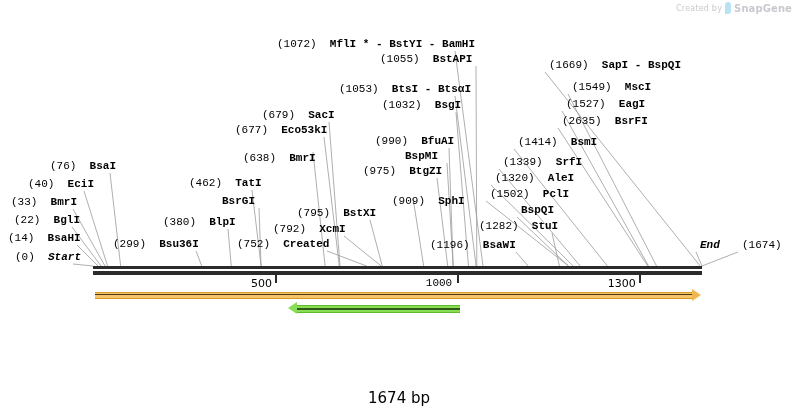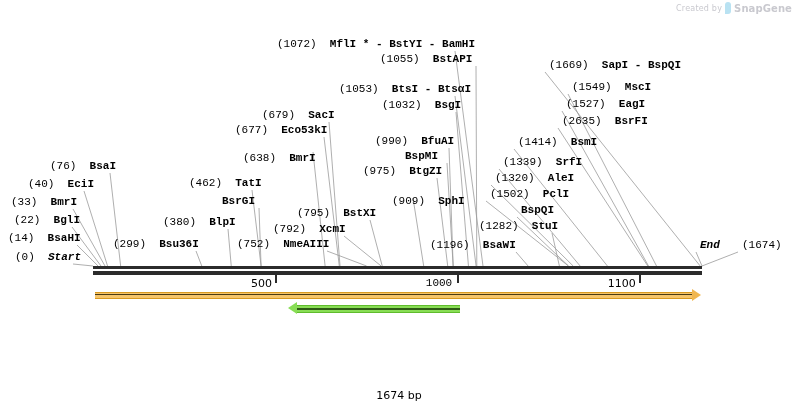--- a/index.html
+++ b/index.html
@@ -51,21 +51,21 @@
   .feat-green-head{position:absolute;width:0;height:0;border-top:6px solid transparent;border-bottom:6px solid transparent;border-right:9px solid #88dd55;}
 
   
   .title{
     position:absolute;width:100%;text-align:center;
     font-size:15px;font-weight:bold;color:#000;
     font-family:"DejaVu Sans", sans-serif;
   }
   .subtitle{
     position:absolute;width:100%;text-align:center;
-    font-size:11px;color:#000;
+    font-size:15px;color:#000;
     font-family:"DejaVu Sans", sans-serif;
   }
   svg.leaders{position:absolute;left:0;top:0;width:798px;height:408px;pointer-events:none;}
 </style>
 </head>
 <body>
 
 <div id="map">
 
   <div class="watermark">
@@ -123,21 +123,21 @@
       <div class="lbl" style="left: 11px; top: 197px;"><span class="pos">(33)</span>&nbsp;&nbsp;<span class="nm">BmrI</span></div>
       <div class="lbl" style="left: 28px; top: 179px;"><span class="pos">(40)</span>&nbsp;&nbsp;<span class="nm">EciI</span></div>
       <div class="lbl" style="left: 50px; top: 161px;"><span class="pos">(76)</span>&nbsp;&nbsp;<span class="nm">BsaI</span></div>
       <div class="lbl" style="left: 113px; top: 239px;"><span class="pos">(299)</span>&nbsp;&nbsp;<span class="nm">Bsu36I</span></div>
       <div class="lbl" style="left: 163px; top: 217px;"><span class="pos">(380)</span>&nbsp;&nbsp;<span class="nm">BlpI</span></div>
       <div class="lbl" style="left: 189px; top: 178px;"><span class="pos">(462)</span>&nbsp;&nbsp;<span class="nm">TatI</span></div>
       <div class="lbl" style="left: 222px; top: 196px;"><span class="nm">BsrGI</span></div>
       <div class="lbl" style="left: 243px; top: 140px; margin-top: 13px;"><span class="pos">(638)</span>&nbsp;&nbsp;<span class="nm">BmrI</span></div>
       <div class="lbl" style="left: 235px; top: 125px;"><span class="pos">(677)</span>&nbsp;&nbsp;<span class="nm">Eco53kI</span></div>
       <div class="lbl" style="left: 262px; top: 110px;"><span class="pos">(679)</span>&nbsp;&nbsp;<span class="nm">SacI</span></div>
-      <div class="lbl" style="left: 237px; top: 239px;"><span class="pos">(752)</span>&nbsp;&nbsp;<span class="nm">NmeAIII</span></div>
+      <div class="lbl" style="left: 237px; top: 239px;"><span class="pos">(752)</span>&nbsp;&nbsp;<span class="nm">Created</span></div>
       <div class="lbl" style="left: 273px; top: 224px; text-align: center;"><span class="pos">(792)</span>&nbsp;&nbsp;<span class="nm">XcmI</span></div>
       <div class="lbl" style="left: 297px; top: 208px;"><span class="pos">(795)</span>&nbsp;&nbsp;<span class="nm">BstXI</span></div>
       <div class="lbl" style="left: 345px; top: 196px; margin-left: 47px;"><span class="pos">(909)</span>&nbsp;&nbsp;<span class="nm">SphI</span></div>
       <div class="lbl" style="left: 363px; top: 166px;"><span class="pos">(975)</span>&nbsp;&nbsp;<span class="nm">BtgZI</span></div>
       <div class="lbl" style="left: 405px; top: 151px;"><span class="nm">BspMI</span></div>
       <div class="lbl" style="left: 375px; top: 136px;"><span class="pos">(990)</span>&nbsp;&nbsp;<span class="nm">BfuAI</span></div>
       <div class="lbl" style="left: 382px; top: 100px;"><span class="pos">(1032)</span>&nbsp;&nbsp;<span class="nm">BsgI</span></div>
       <div class="lbl" style="left: 339px; top: 84px;"><span class="pos">(1053)</span>&nbsp;&nbsp;<span class="nm">BtsI - BtsαI</span></div>
       <div class="lbl" style="left: 380px; top: 54px;"><span class="pos">(1055)</span>&nbsp;&nbsp;<span class="nm">BstAPI</span></div>
       <div class="lbl" style="left: 277px; top: 39px;"><span class="pos">(1072)</span>&nbsp;&nbsp;<span class="nm">MflI * - BstYI - BamHI</span></div>
@@ -158,21 +158,21 @@
 
   <div class="backbone-top" style="left:93px;top:266px;width:609px;height:3px;"></div>
   <div class="backbone-bot" style="left:93px;top:271px;width:609px;height:4px;"></div>
 
   <div id="ruler">
       <div class="tick" style="left: 274.9px; top: 275px;"></div>
       <div class="ticklbl" style="top: 277px; left: 250.9px;">500</div>
       <div class="tick" style="left: 456.799px; top: 275px;"></div>
       <div class="ticklbl" style="top: 277px; left: 425.799px; font-family: Liberation Mono, monospace;">1000</div>
       <div class="tick" style="left: 638.699px; top: 275px;"></div>
-      <div class="ticklbl" style="top: 277px; left: 607.699px;">1100</div>
+      <div class="ticklbl" style="top: 277px; left: 607.699px;">1300</div>
     </div>
 
   <div id="features">
       <div style="position: absolute;">
         <div class="feat-orange-body" style="left: 94.819px; top: 292px; width: 596.726px; height: 5px;"></div>
         <div class="feat-orange-core" style="position: absolute; left: 94.819px; top: 294px; width: 596.726px;"></div>
         <div class="feat-orange-head" style="top: 288.5px; left: 691.545px;"></div>
       </div>
       <div style="position: absolute;">
         <div class="feat-green-body" style="left: 296.633px; top: 305px; width: 163.805px; height: 6px;"></div>

